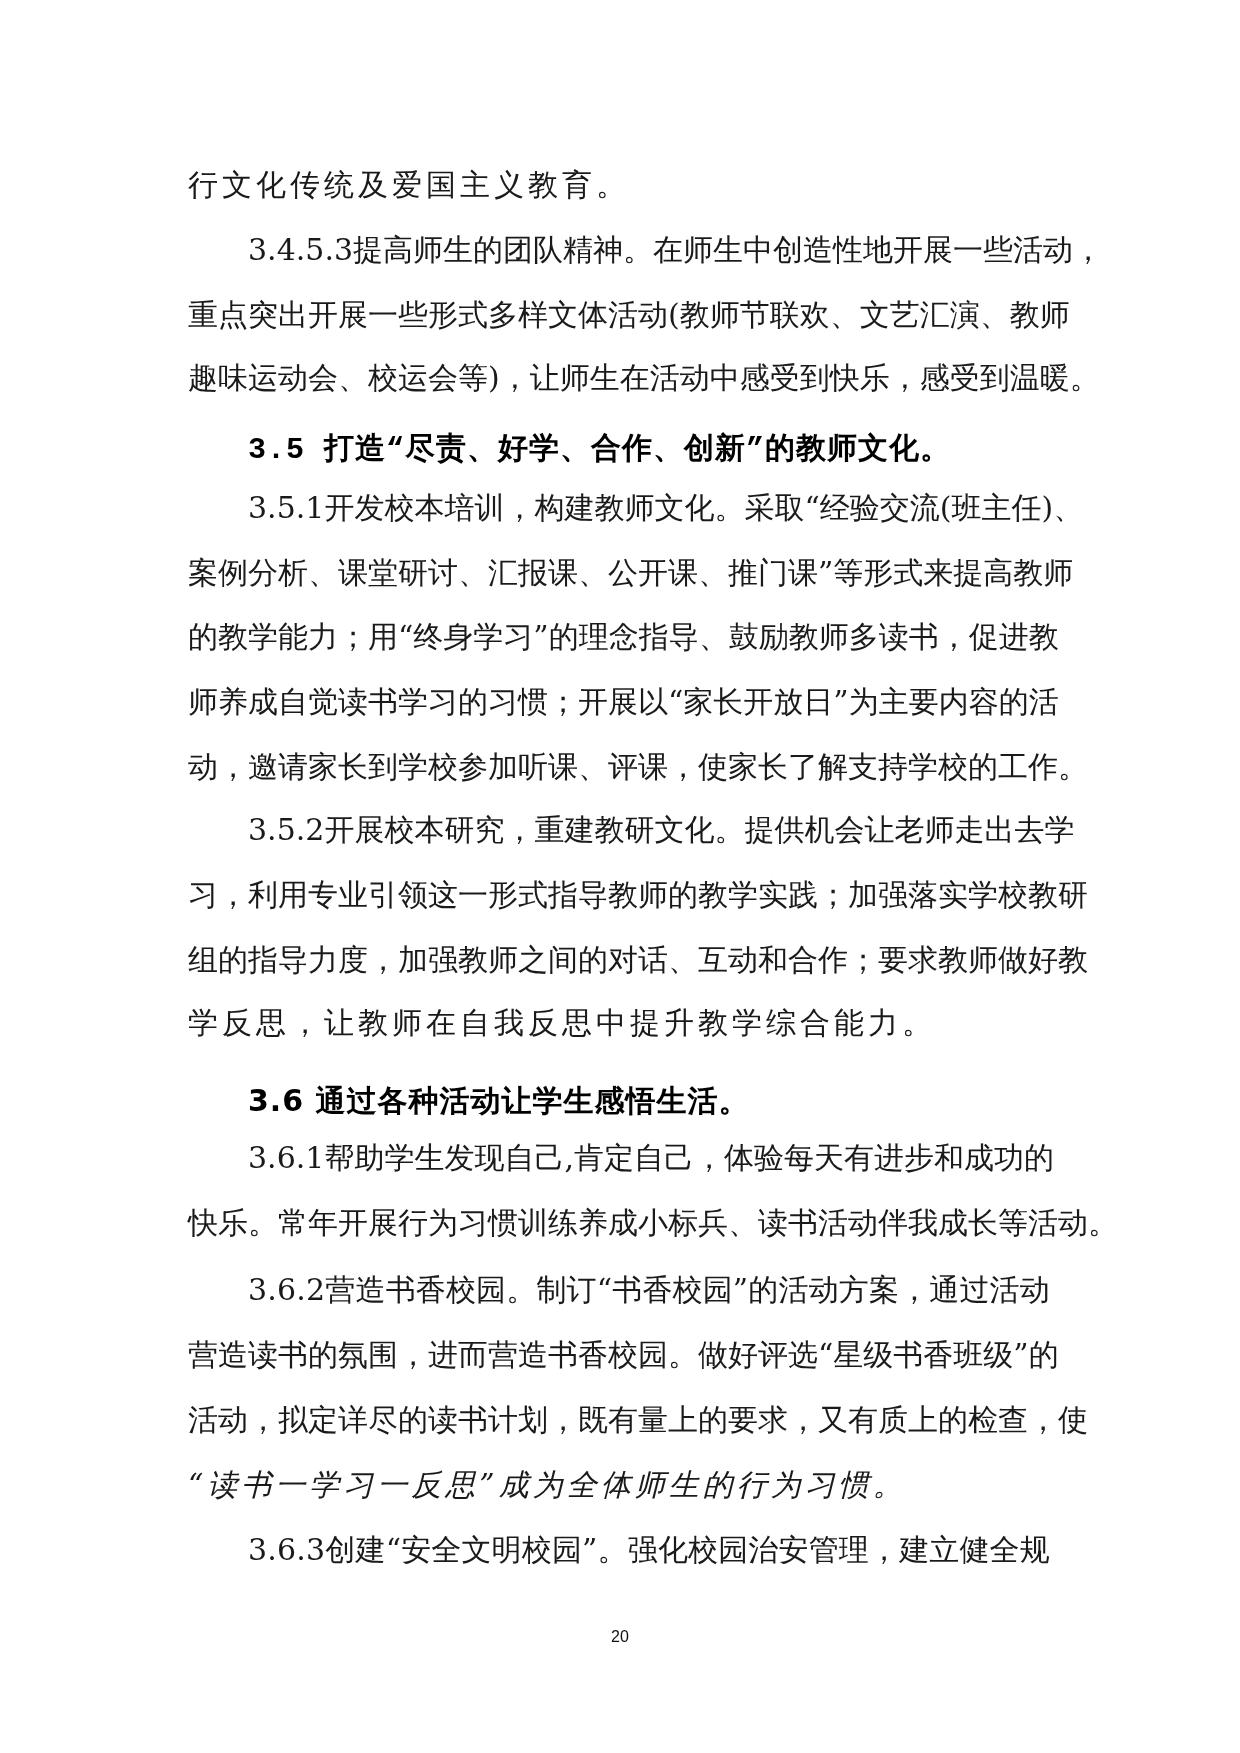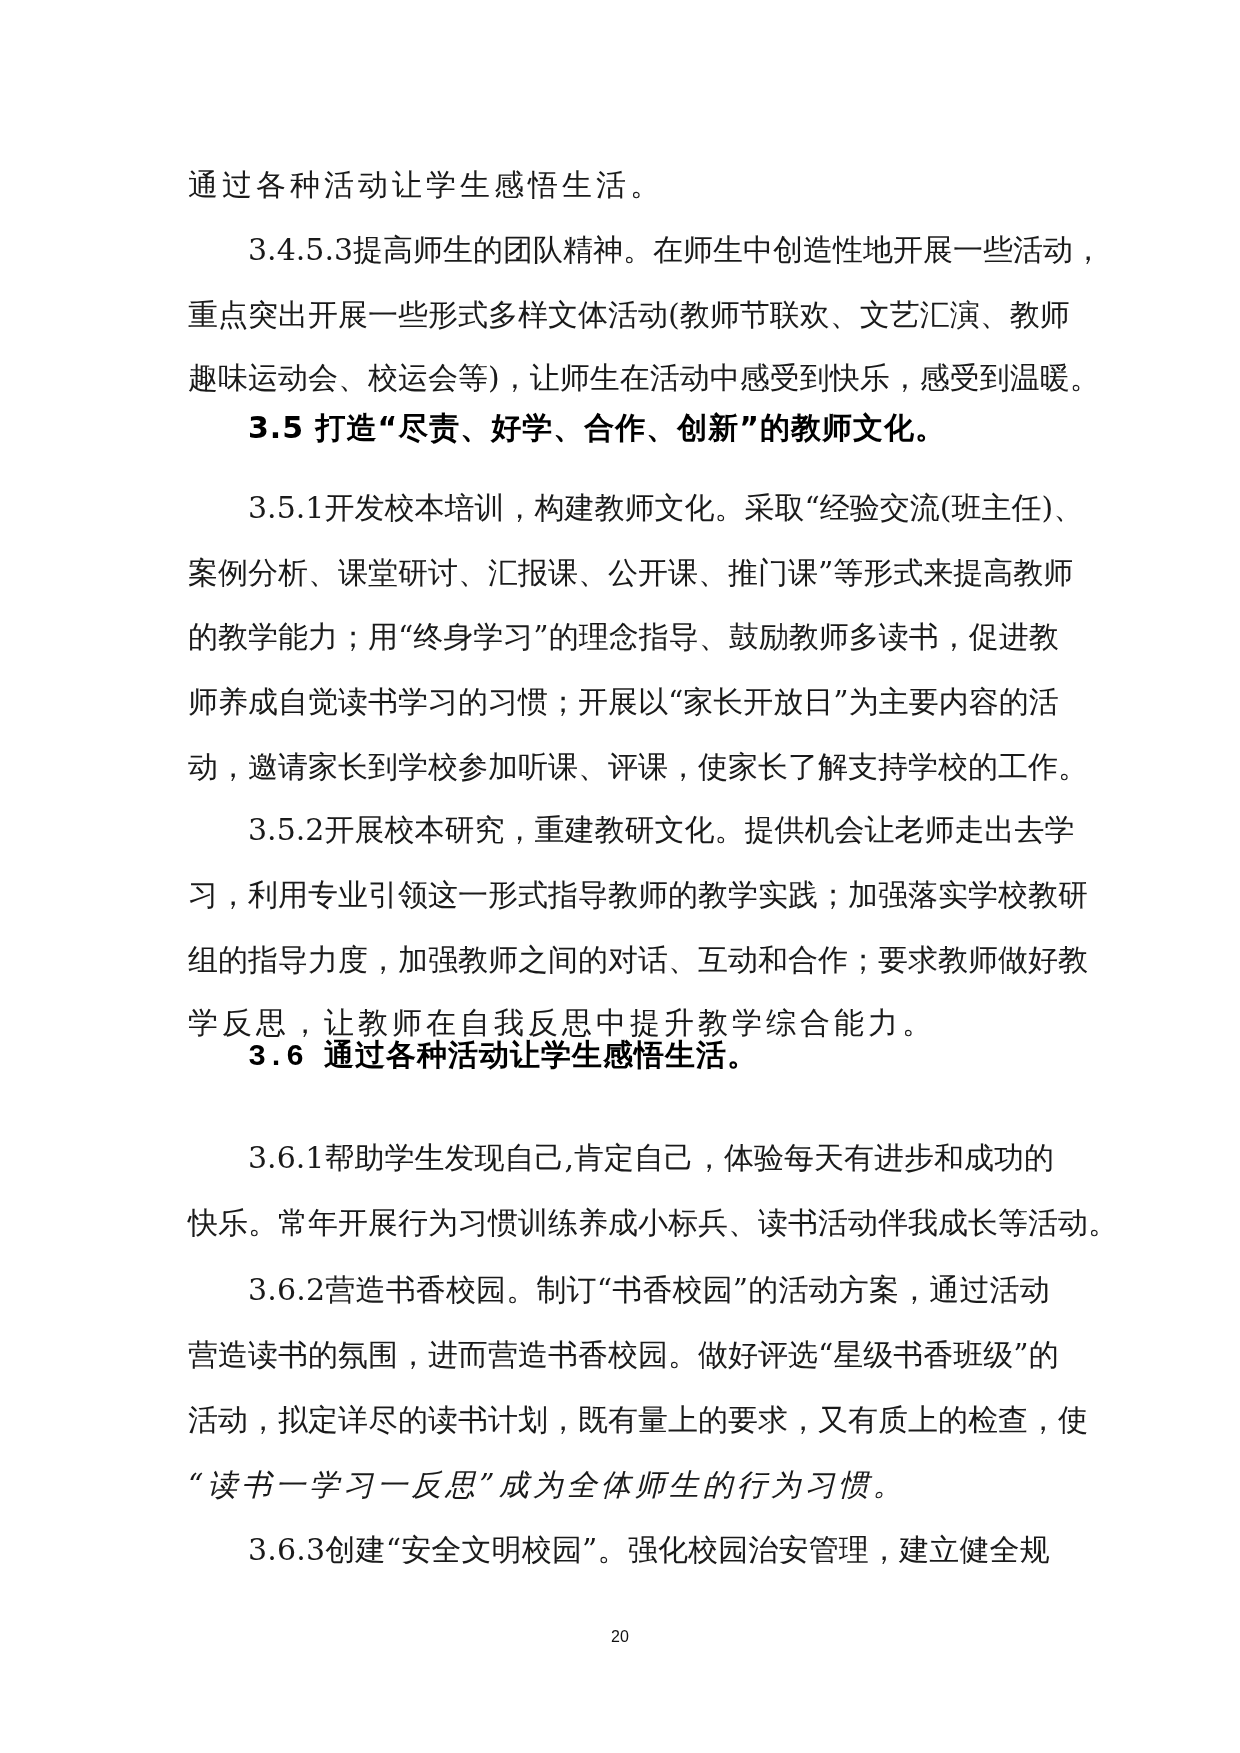--- a/index.html
+++ b/index.html
@@ -66,21 +66,21 @@
     font-family: "Liberation Sans", "DejaVu Sans", sans-serif;
     font-size: 16px;
     color: #111111;
   }
 </style>
 </head>
 <body>
 
 <div class="page">
   <div class="text-block" id="text-block">
-      <div class="line plain" style="top: 165px;">通过各种活动让学生感悟生活。</div>
+      <div class="line plain" style="top: 165px;">行文化传统及爱国主义教育。</div>
       <div class="line indent justify" style="top: 230px; display: flex; justify-content: space-between;">
         <span>3</span>
         <span>.</span>
         <span>4</span>
         <span>.</span>
         <span>5</span>
         <span>.</span>
         <span>3</span>
         <span>提</span>
         <span>高</span>
@@ -166,21 +166,21 @@
         <span>快</span>
         <span>乐</span>
         <span>，</span>
         <span>感</span>
         <span>受</span>
         <span>到</span>
         <span>温</span>
         <span>暖</span>
         <span>。</span>
       </div>
-      <div class="line heading indent" style="top: 408px;">3.5 打造“尽责、好学、合作、创新”的教师文化。</div>
+      <div class="line heading indent" style="top: 430px; font-family: Liberation Mono, monospace;">3.5 打造“尽责、好学、合作、创新”的教师文化。</div>
       <div class="line indent justify" style="top: 488px; display: flex; justify-content: space-between;">
         <span>3</span>
         <span>.</span>
         <span>5</span>
         <span>.</span>
         <span>1</span>
         <span> </span>
         <span>开</span>
         <span>发</span>
         <span>校</span>
@@ -428,21 +428,21 @@
         <span>；</span>
         <span>要</span>
         <span>求</span>
         <span>教</span>
         <span>师</span>
         <span>做</span>
         <span>好</span>
         <span>教</span>
       </div>
       <div class="line plain" style="top: 1005px; font-family: Liberation Mono, monospace;">学反思，让教师在自我反思中提升教学综合能力。</div>
-      <div class="line heading indent" style="top: 1037px; font-family: Liberation Mono, monospace;">3.6 通过各种活动让学生感悟生活。</div>
+      <div class="line heading indent" style="top: 1081px;">3.6 通过各种活动让学生感悟生活。</div>
       <div class="line indent justify" style="top: 1138px; display: flex; justify-content: space-between;">
         <span>3</span>
         <span>.</span>
         <span>6</span>
         <span>.</span>
         <span>1</span>
         <span> </span>
         <span>帮</span>
         <span>助</span>
         <span>学</span>

